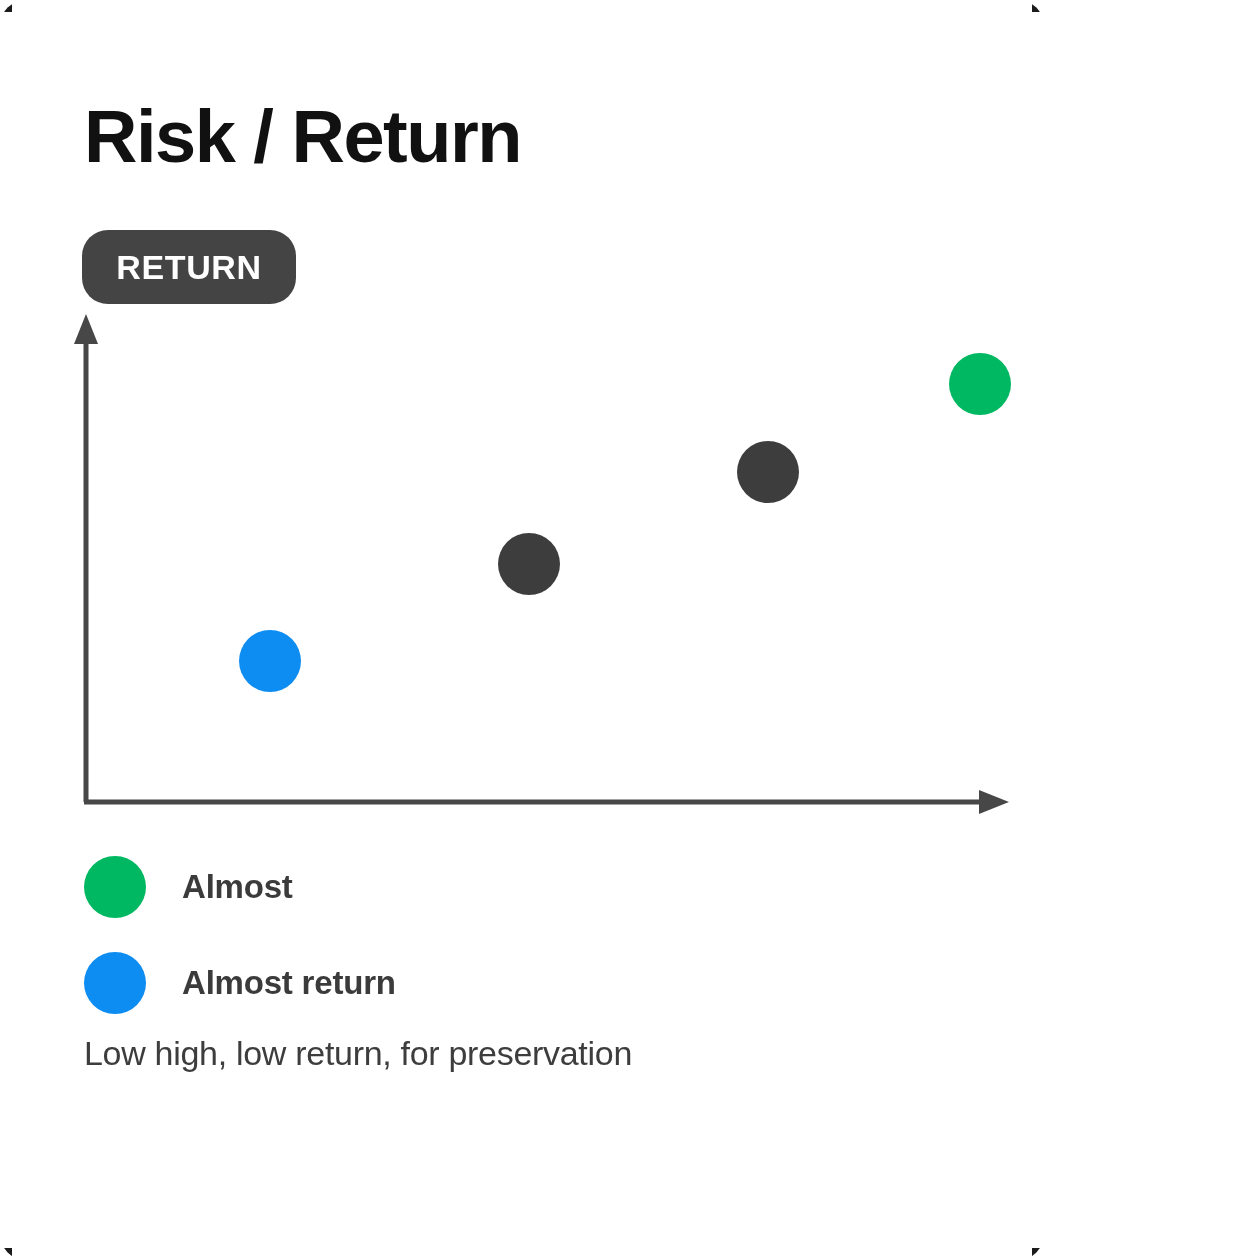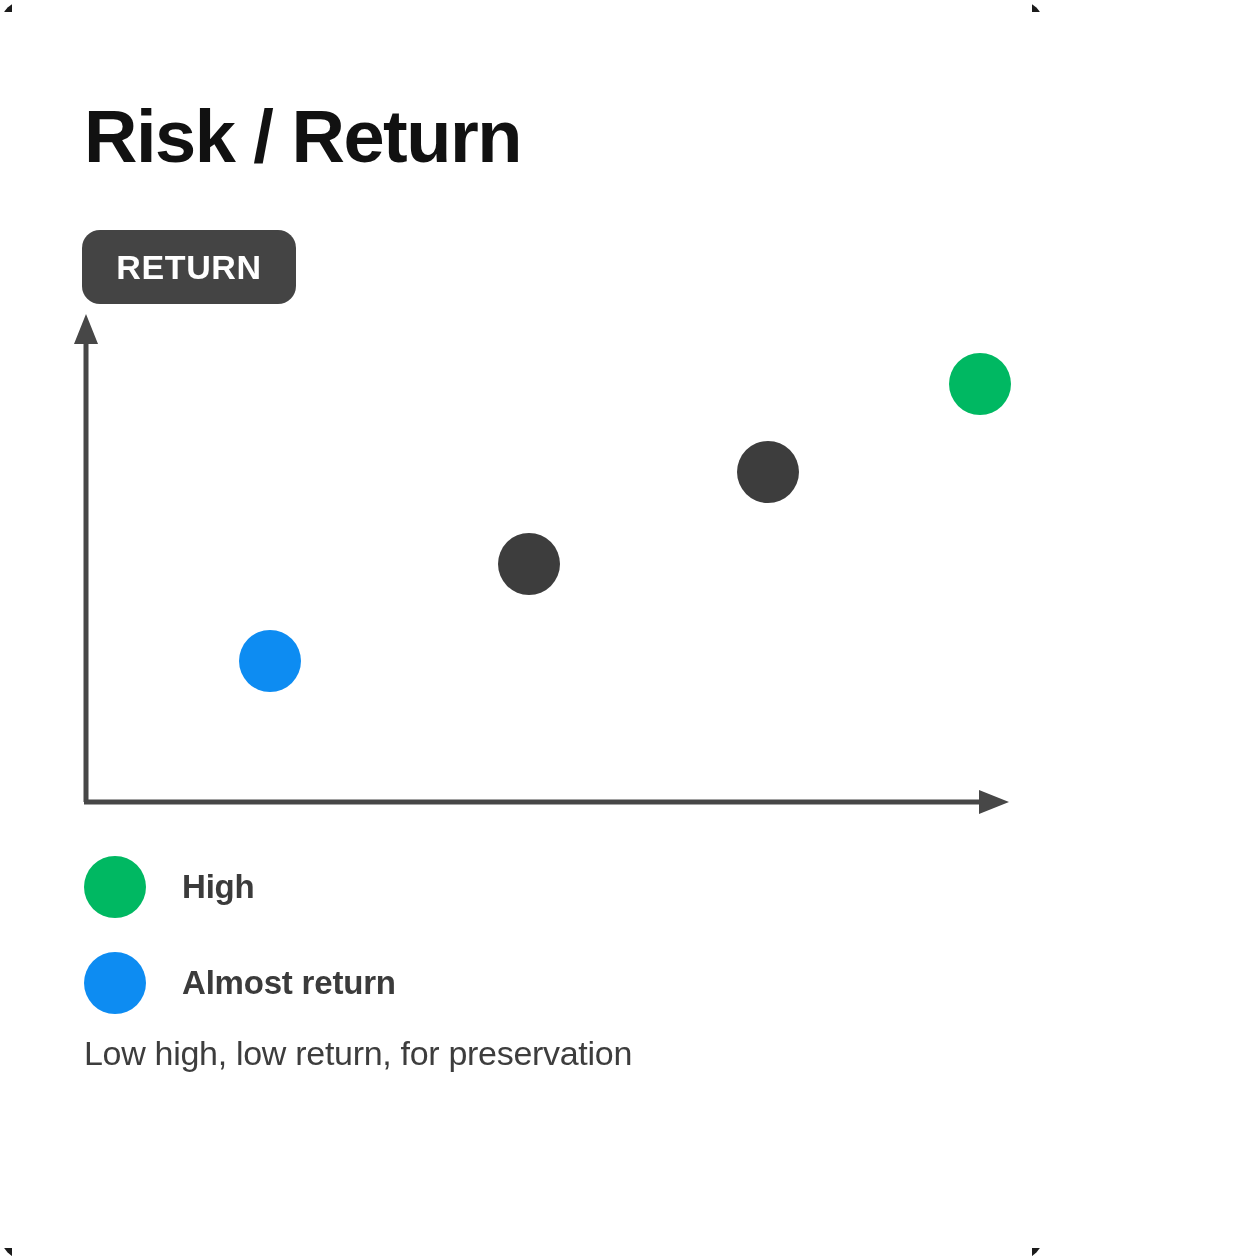--- a/index.html
+++ b/index.html
@@ -40,21 +40,21 @@
   }
 
   
   .axis-badge {
     position: absolute;
     background: #444444;
     color: #ffffff;
     font-size: 34px;
     font-weight: 700;
     letter-spacing: 0.6px;
-    border-radius: 18px;
+    border-radius: 26px;
     display: flex;
     align-items: center;
     justify-content: center;
     box-sizing: border-box;
   }
   #return-badge {
     left: 82px;
     top: 230px;
     width: 214px;
     height: 74px;
@@ -168,21 +168,21 @@
   <div class="dot" id="dot-0" style="left: 239.4px; top: 630.06px; width: 62px; height: 62px; background: rgb(13, 140, 242);"></div>
   <div class="dot" id="dot-1" style="left: 497.56px; top: 532.86px; width: 62px; height: 62px; background: rgb(61, 61, 61);"></div>
   <div class="dot" id="dot-2" style="left: 737.28px; top: 440.52px; width: 62px; height: 62px; background: rgb(61, 61, 61);"></div>
   <div class="dot" id="dot-3" style="left: 949.34px; top: 353.04px; width: 62px; height: 62px; background: rgb(0, 184, 98);"></div>
 
   <div id="legend">
 
     <div class="legend-entry">
       <div class="legend-head">
         <span class="legend-swatch" id="swatch-0" style="background: rgb(0, 184, 98);"></span>
-        <span class="legend-label">High</span>
+        <span class="legend-label">Almost</span>
       </div>
     </div>
 
     <div class="legend-entry">
       <div class="legend-head">
         <span class="legend-swatch" id="swatch-1" style="background: rgb(13, 140, 242);"></span>
         <span class="legend-label">Almost return</span>
       </div>
       <div class="legend-desc">Low high, low return, for preservation</div>
     </div>

